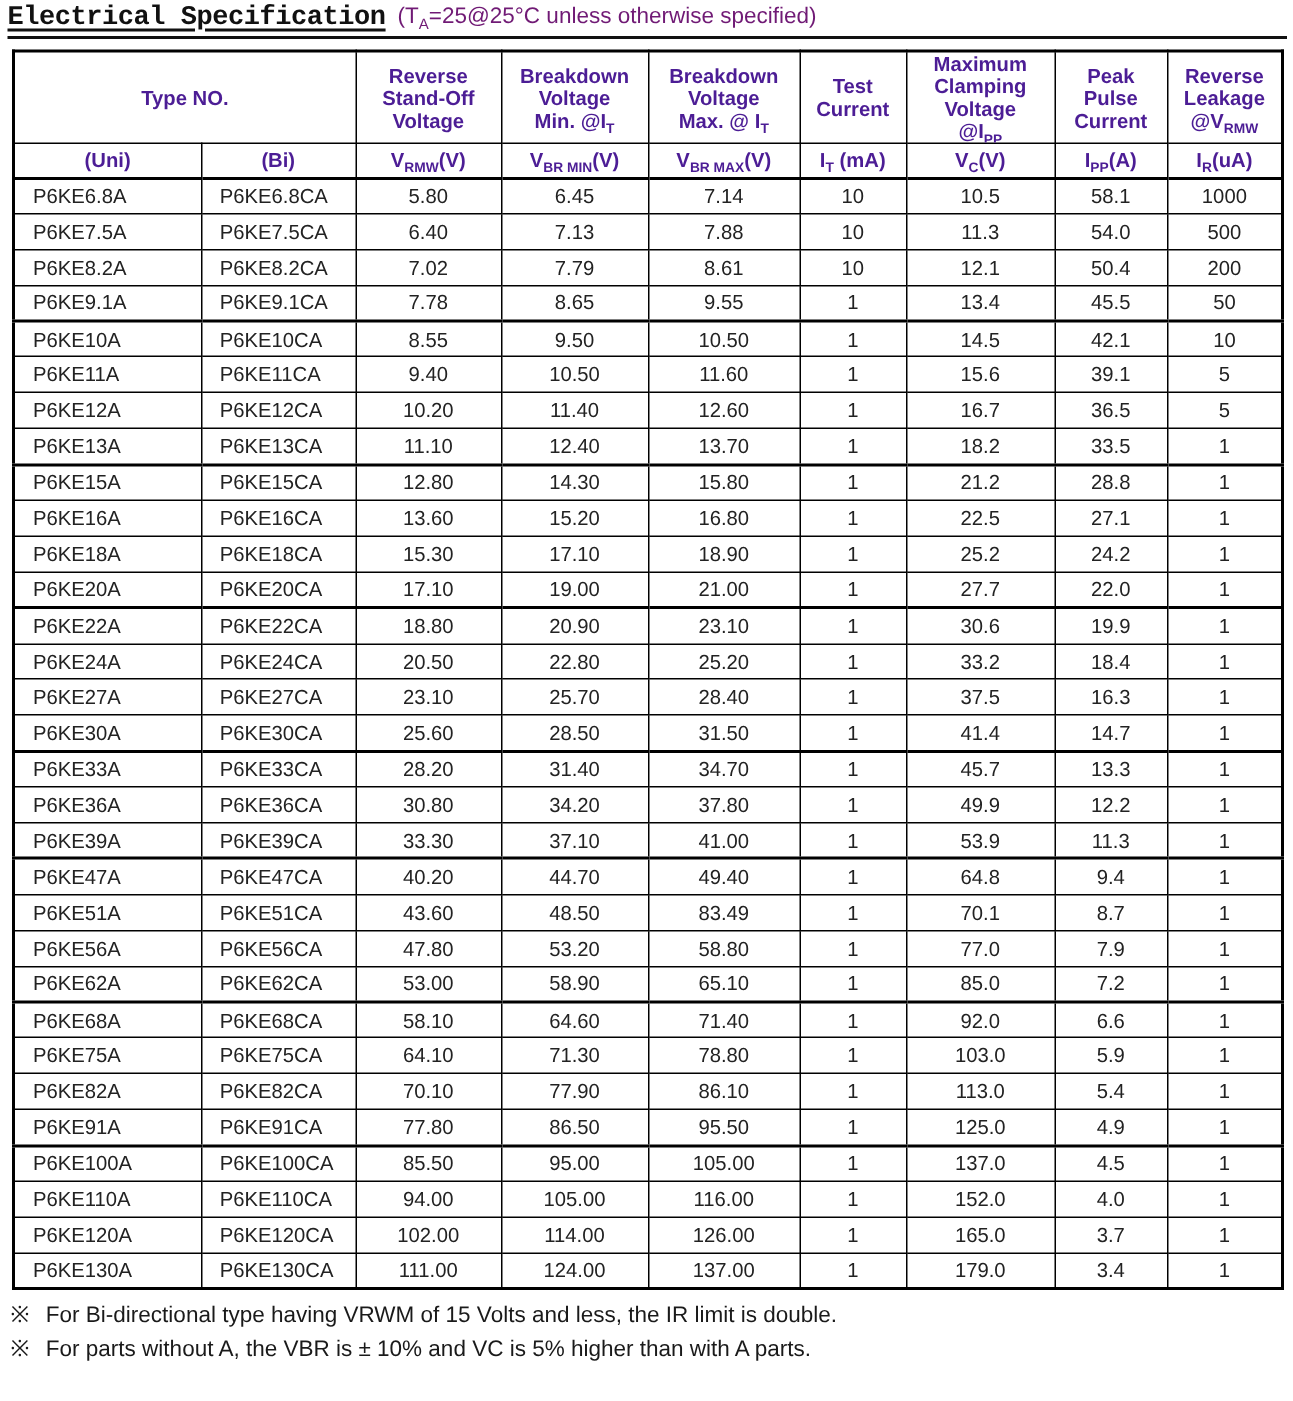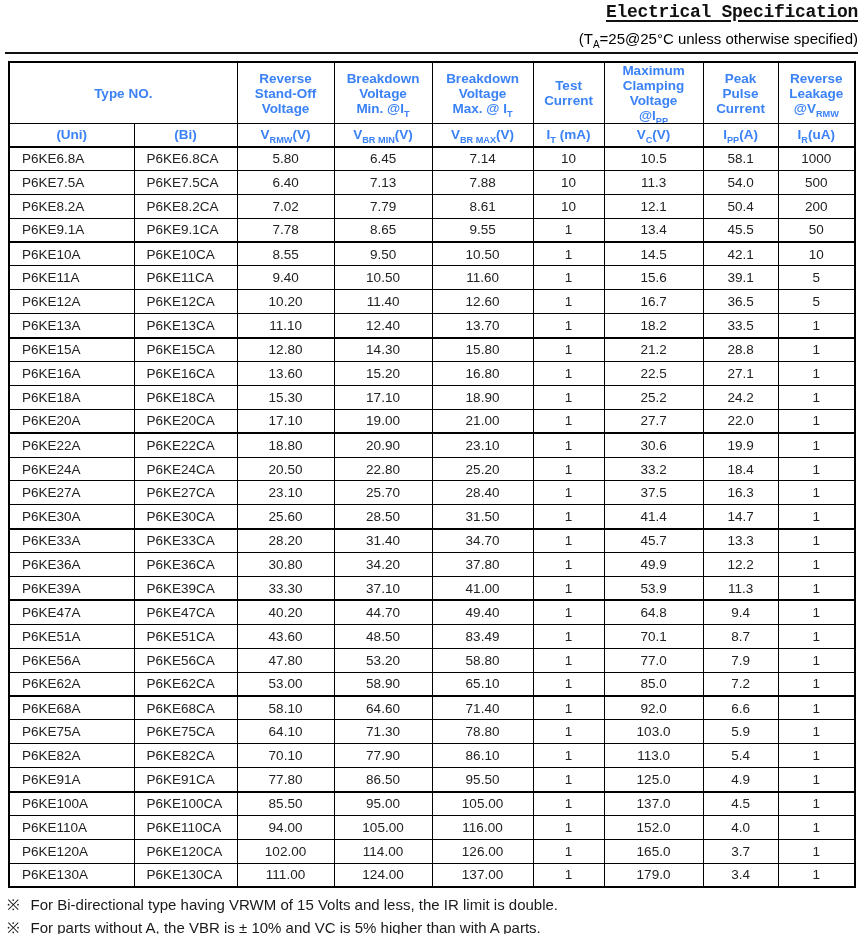--- a/index.html
+++ b/index.html
@@ -10,41 +10,40 @@
     color: #000;
     overflow: hidden;
   }
   .page { position: relative; width: 862px; height: 934px; background: #fff; }
 
   
   .title-row {
     margin: 2px 4px 0 5px;
     border-bottom: 2.5px solid #111;
     padding-bottom: 2px;
-    display: flex; align-items: flex-end; gap: 8px;
+    display: flex; align-items: center; gap: 8px;
     white-space: nowrap;
-    flex-direction: column;
   }
   .title-main {
     font-family: "Liberation Mono", "DejaVu Sans Mono", monospace;
     font-weight: 700; font-size: 18px; letter-spacing: -0.3px;
     text-decoration: underline; text-decoration-thickness: 2px; text-underline-offset: 3px;
     color: #111;
   }
-  .title-note { font-size: 15px; color: #000000; }
+  .title-note { font-size: 15px; color: #701a75; }
   .title-note sub { font-size: 10px; }
 
   
   table.spec {
     border-collapse: collapse; table-layout: fixed;
     margin: 7px 0 0 8px; width: 846px;
     border: 2px solid #000;
   }
   .spec th, .spec td { border: 1px solid #000; padding: 0 2px; overflow: hidden; }
-  .spec thead th { font-weight: 700; text-align: center; color: #3b82f6; }
+  .spec thead th { font-weight: 700; text-align: center; color: #4c1d95; }
   .spec tr.group-row th { height: 60px; font-size: 13.5px; line-height: 15px; }
   .spec tr.units-row th { height: 23px; font-size: 13.5px; border-bottom: 2px solid #000; }
   .spec sub { font-size: 0.68em; line-height: 0; }
   .spec tbody td { height: 23.9px; font-size: 13.5px; color: #222; }
   .spec td.left { text-align: left; padding-left: 12px; }
   .spec td.num { text-align: center; }
   .spec tbody tr.group-start td { border-top: 2px solid #000; }
 
   
   .footnotes { margin: 5px 0 0 7px; font-size: 15px; color: #1a1a1a; }

